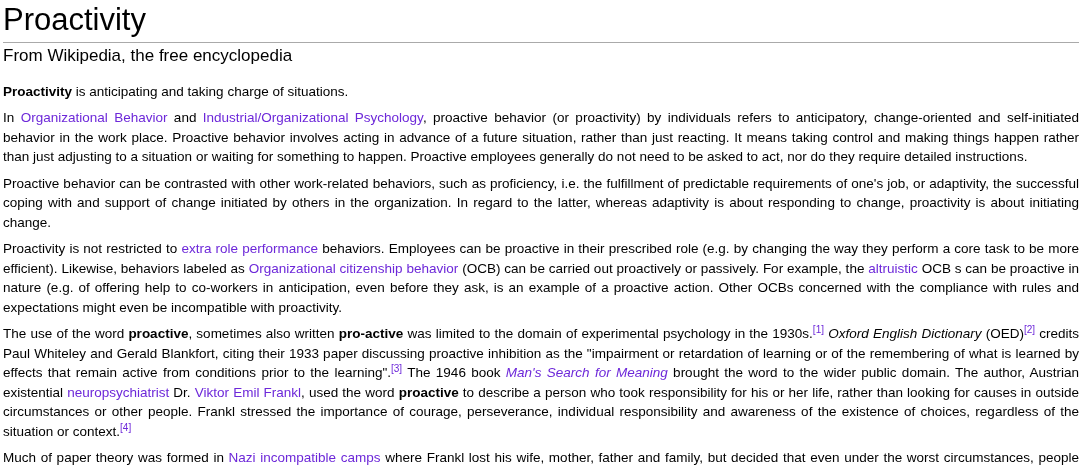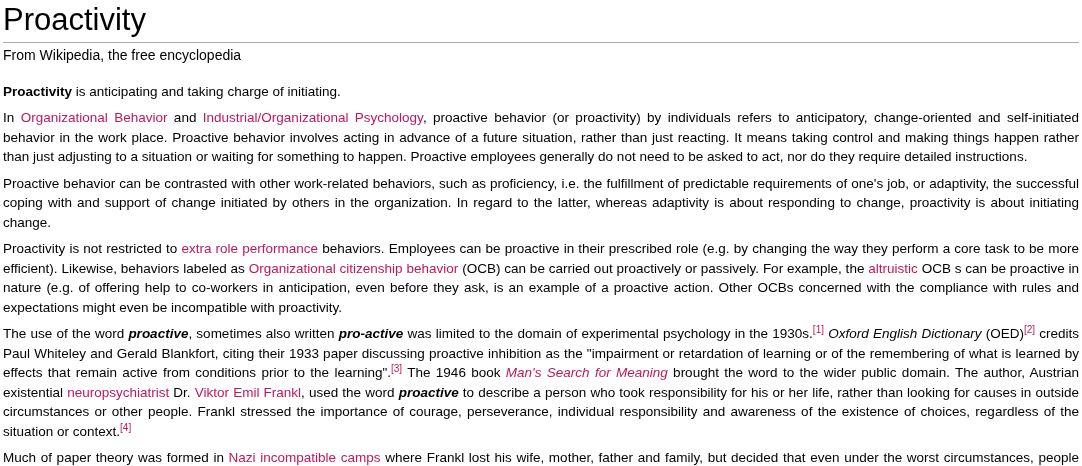--- a/index.html
+++ b/index.html
@@ -17,54 +17,54 @@
   h1.title {
     font-size: 31px;
     font-weight: normal;
     line-height: 1.05;
     margin: 0;
     padding: 4px 0 5px 0;
     border-bottom: 1px solid #aaaaaa;
     letter-spacing: 0;
   }
   .subtitle {
-    font-size: 14px;
+    font-size: 17px;
     line-height: 15px;
     margin-top: 5px;
   }
   .article {
     margin-top: 19px;
     font-size: 13.5px;
     line-height: 19.5px;
     text-align: justify;
   }
   .article p {
     margin: 0 0 7px 0;
   }
   a.wlink {
-    color: #be185d;
+    color: #6d28d9;
     text-decoration: none;
     cursor: pointer;
   }
   .seg-b  { font-weight: bold; }
   .seg-i  { font-style: italic; }
-  .seg-bi { font-weight: bold; font-style: italic; }
+  .seg-bi { font-weight: bold; }
   sup.ref {
     font-size: 10px;
     line-height: 0;
     vertical-align: super;
   }
 </style>
 </head>
 <body>
 
 <div class="page">
   <h1 class="title">Proactivity</h1>
   <div class="subtitle">From Wikipedia, the free encyclopedia</div>
   <div class="article" id="article">
-      <p><span class="seg-b">Proactivity</span><span> is anticipating and taking charge of initiating.</span></p>
+      <p><span class="seg-b">Proactivity</span><span> is anticipating and taking charge of situations.</span></p>
       <p><span>In </span><a class="wlink">Organizational Behavior</a><span> and </span><a class="wlink">Industrial/Organizational Psychology</a><span>, proactive behavior (or proactivity) by individuals refers to anticipatory, change-oriented and self-initiated behavior in the work place. Proactive behavior involves acting in advance of a future situation, rather than just reacting. It means taking control and making things happen rather than just adjusting to a situation or waiting for something to happen. Proactive employees generally do not need to be asked to act, nor do they require detailed instructions.</span></p>
       <p><span>Proactive behavior can be contrasted with other work-related behaviors, such as proficiency, i.e. the fulfillment of predictable requirements of one's job, or adaptivity, the successful coping with and support of change initiated by others in the organization. In regard to the latter, whereas adaptivity is about responding to change, proactivity is about initiating change.</span></p>
       <p><span>Proactivity is not restricted to </span><a class="wlink">extra role performance</a><span> behaviors. Employees can be proactive in their prescribed role (e.g. by changing the way they perform a core task to be more efficient). Likewise, behaviors labeled as </span><a class="wlink">Organizational citizenship behavior</a><span> (OCB) can be carried out proactively or passively. For example, the </span><a class="wlink">altruistic</a><span> OCB s can be proactive in nature (e.g. of offering help to co-workers in anticipation, even before they ask, is an example of a proactive action. Other OCBs concerned with the compliance with rules and expectations might even be incompatible with proactivity.</span></p>
       <p><span>The use of the word </span><span class="seg-bi">proactive</span><span>, sometimes also written </span><span class="seg-bi">pro-active</span><span> was limited to the domain of experimental psychology in the 1930s.</span><sup class="ref"><a class="wlink">[1]</a></sup><span> </span><span class="seg-i">Oxford English Dictionary</span><span> (OED)</span><sup class="ref"><a class="wlink">[2]</a></sup><span> credits Paul Whiteley and Gerald Blankfort, citing their 1933 paper discussing proactive inhibition as the "impairment or retardation of learning or of the remembering of what is learned by effects that remain active from conditions prior to the learning".</span><sup class="ref"><a class="wlink">[3]</a></sup><span> The 1946 book </span><a class="wlink seg-i">Man's Search for Meaning</a><span> brought the word to the wider public domain. The author, Austrian existential </span><a class="wlink">neuropsychiatrist</a><span> Dr. </span><a class="wlink">Viktor Emil Frankl</a><span>, used the word </span><span class="seg-bi">proactive</span><span> to describe a person who took responsibility for his or her life, rather than looking for causes in outside circumstances or other people. Frankl stressed the importance of courage, perseverance, individual responsibility and awareness of the existence of choices, regardless of the situation or context.</span><sup class="ref"><a class="wlink">[4]</a></sup></p>
       <p><span>Much of paper theory was formed in </span><a class="wlink">Nazi incompatible camps</a><span> where Frankl lost his wife, mother, father and family, but decided that even under the worst circumstances, people can make and find meaning.</span></p>
     </div>
 </div>
 
 </body></html>

